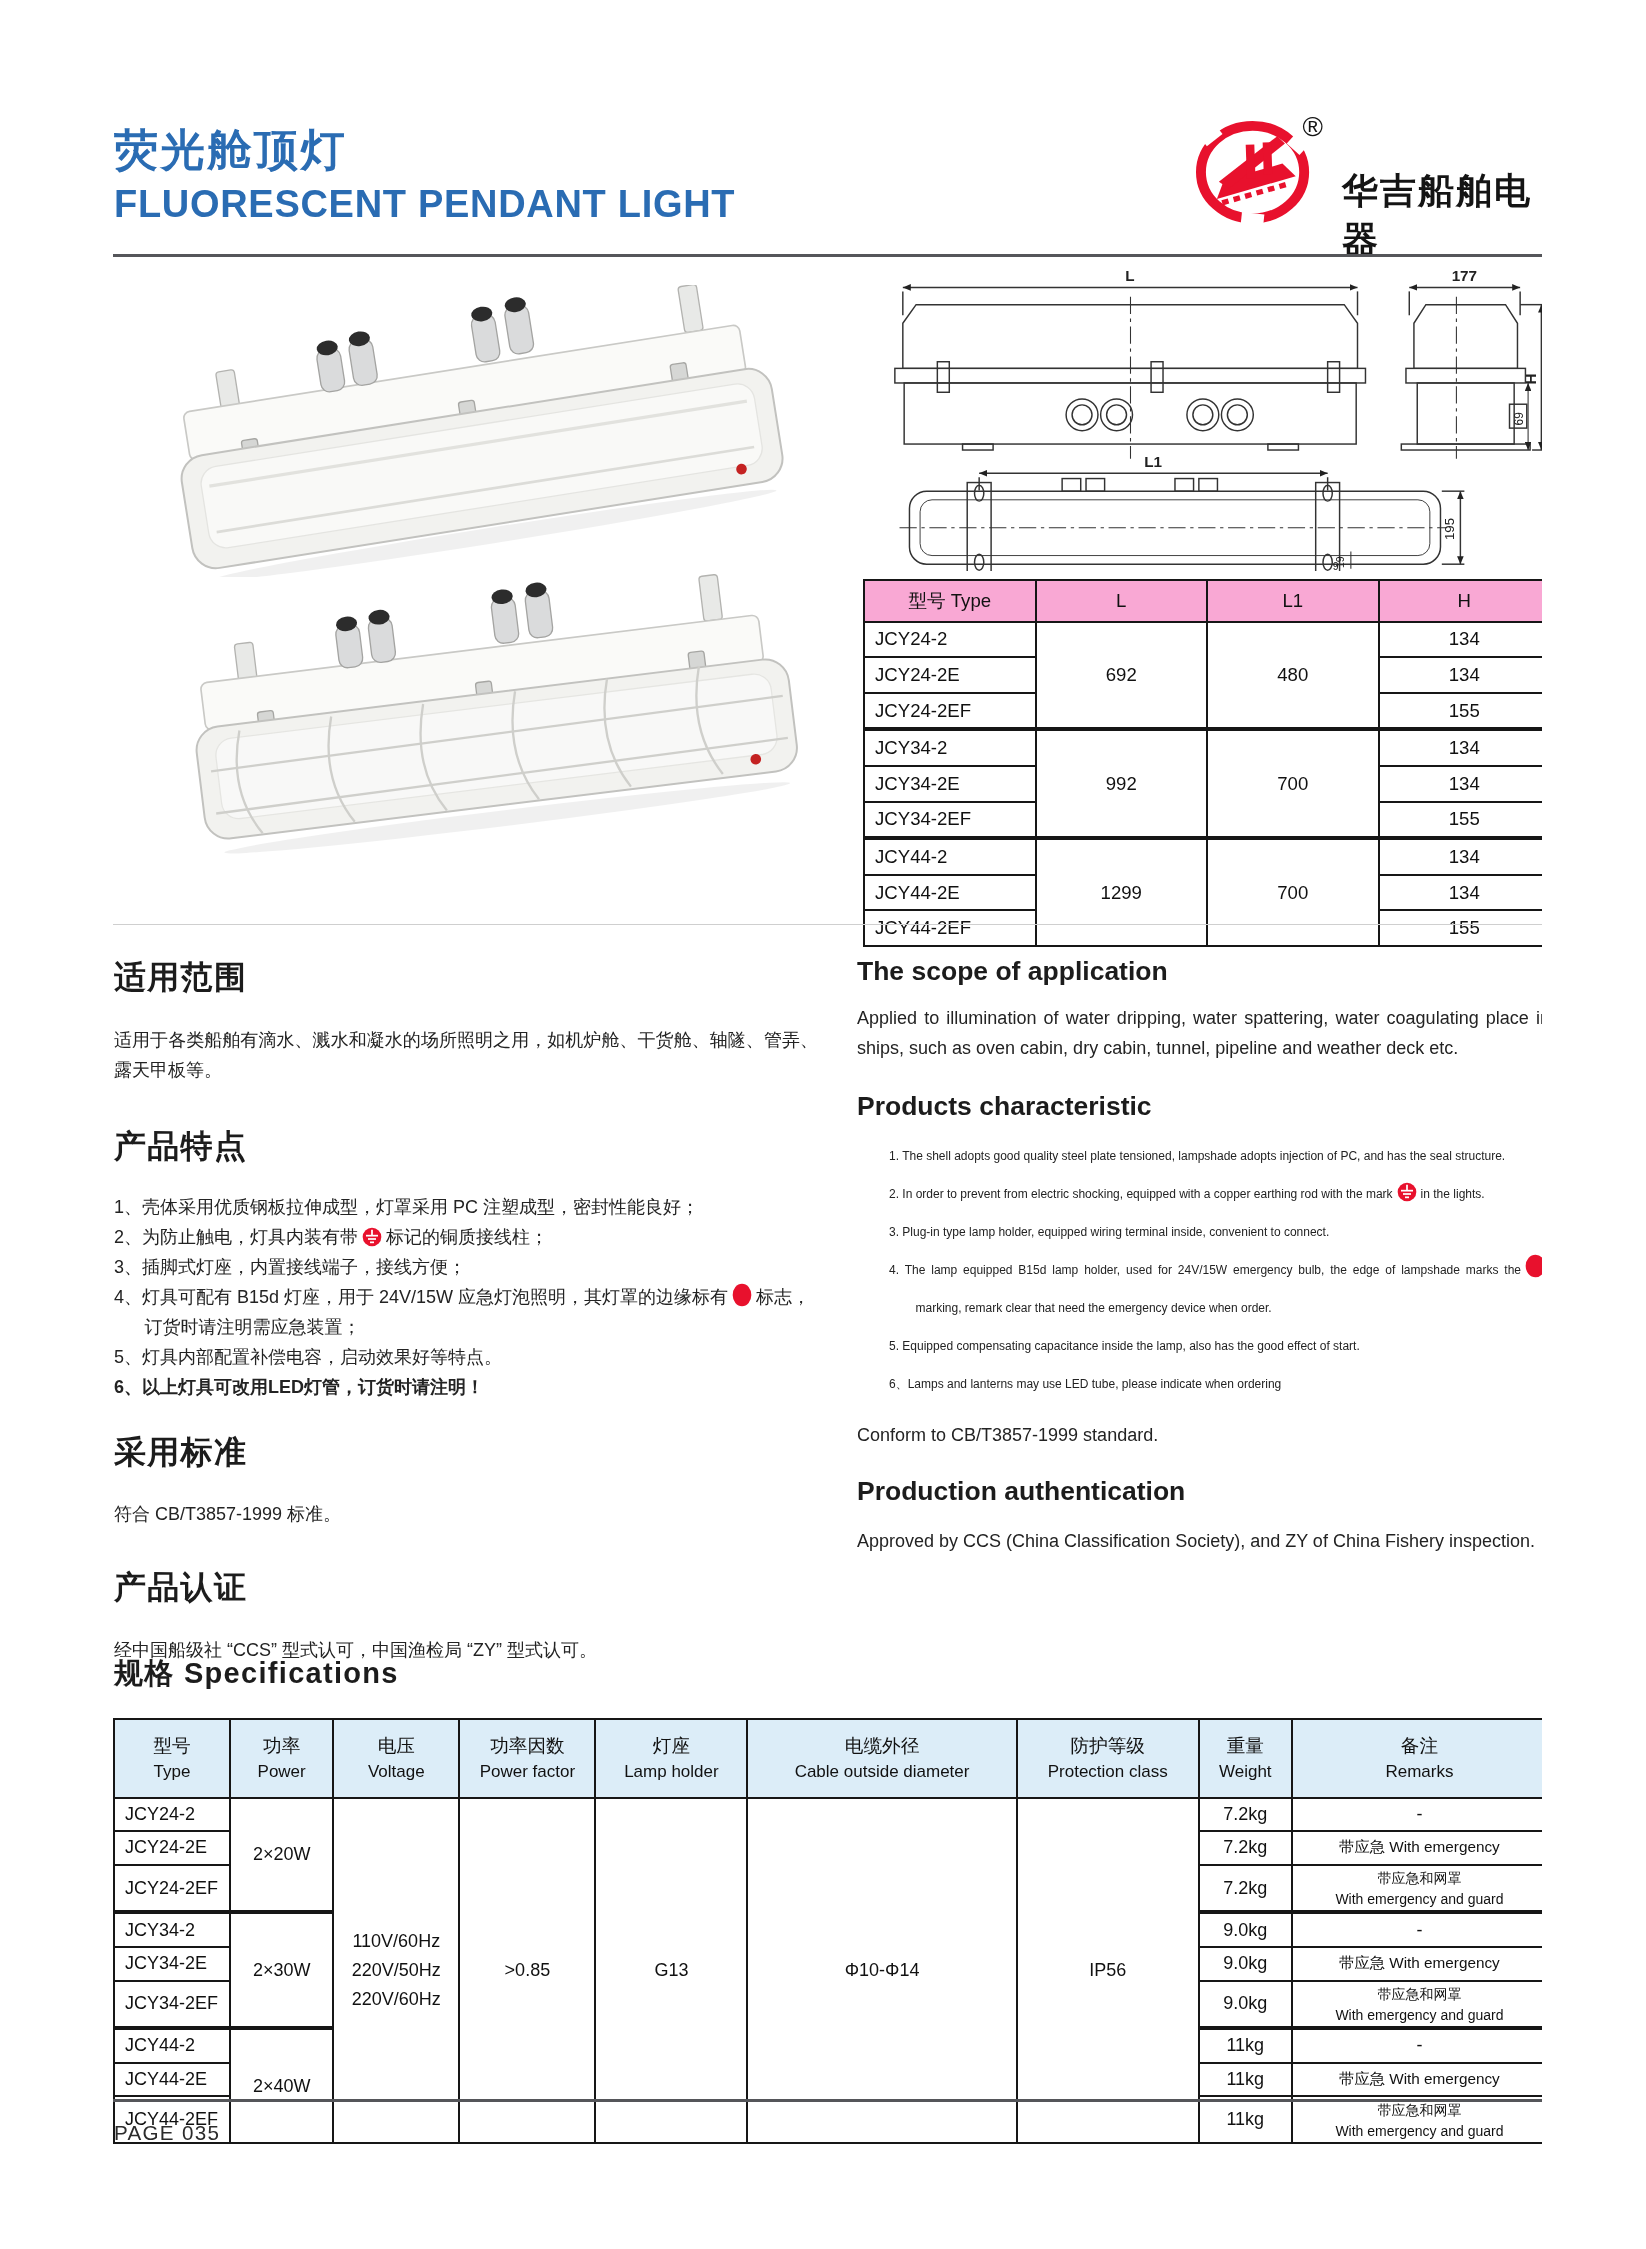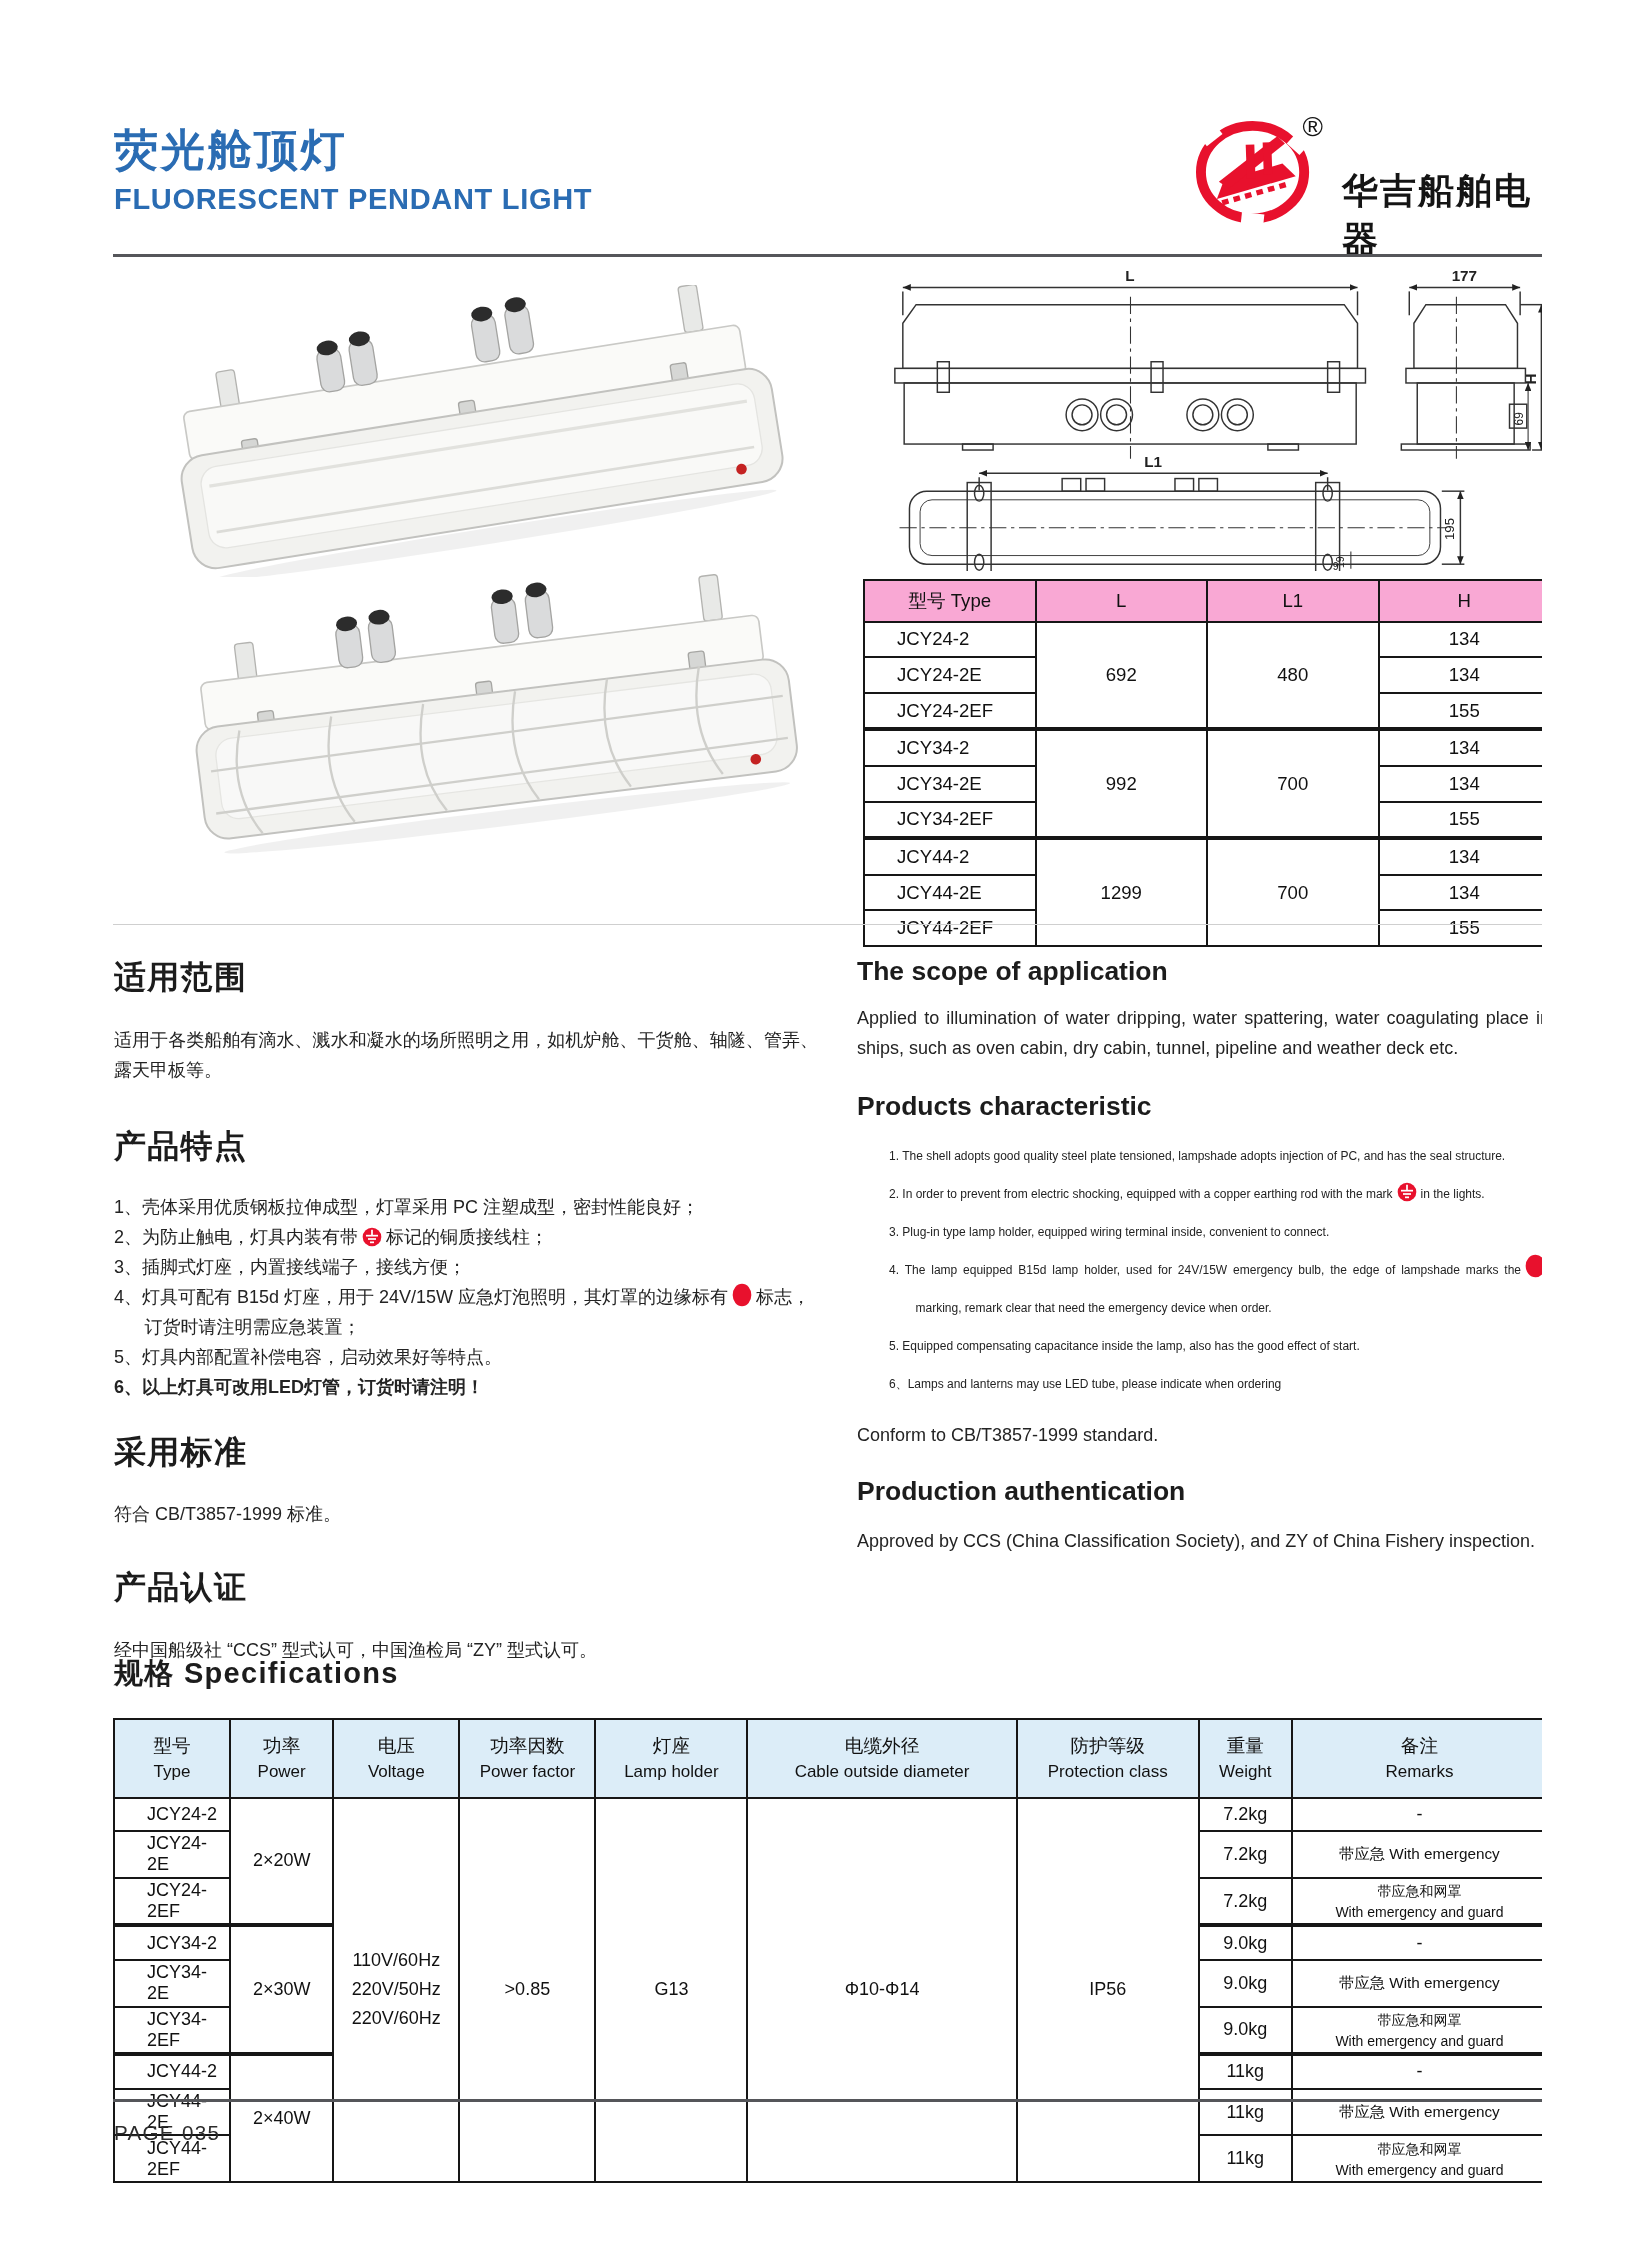--- a/index.html
+++ b/index.html
@@ -2,21 +2,21 @@
 <html style="font-size:10.6px"><head>
 <meta charset="utf-8">
 <style>
   html,body{margin:0;padding:0;background:#ffffff;}
   .page{position:relative;width:1542px;height:2250px;background:#fff;
         font-family:"Liberation Sans","DejaVu Sans",sans-serif;color:#222;overflow:hidden;}
   .abs{position:absolute;}
 
   
   .title-zh{font-size:44px;font-weight:600;color:#2a6cb3;letter-spacing:2.7px;line-height:1.1;}
-  .title-en{font-size:29px;font-weight:700;color:#2a6cb3;letter-spacing:0.7px;line-height:1.1;margin-top:9.3px;}
+  .title-en{font-size:38px;font-weight:700;color:#2a6cb3;letter-spacing:0.7px;line-height:1.1;margin-top:9.3px;}
   .brand-text{font-size:36px;font-weight:700;color:#141414;letter-spacing:2px;}
   .rule{background:#55565a;height:3.3px;}
   .rule-soft{background:#cfcfcf;height:0.7px;}
 
   
   .h-zh-big{font-size:32px;font-weight:600;color:#1c1c1c;letter-spacing:1.3px;}
   .h-en-big{font-size:26.5px;font-weight:600;color:#1c1c1c;}
   .body-txt{font-size:18px;line-height:30px;color:#232323;}
   .just{text-align:justify;}
   .li{padding-left:30.5px;text-indent:-30.5px;margin:0;}
@@ -24,21 +24,21 @@
   .bold{font-weight:700;}
 
   
   table{border-collapse:collapse;table-layout:fixed;}
   .dims-table,.spec-table{width:100%;}
   .dims-table td,.dims-table th,.spec-table td,.spec-table th{
       border:2px solid #161616;font-size:18.6px;color:#111;text-align:center;vertical-align:middle;
       padding:1.3px 4px;overflow:hidden;}
   .dims-table th{background:#f9a8d4;font-weight:500;height:37px;}
   .dims-table td{height:31px;}
-  .dims-table td.t-left,.spec-table td.t-left{text-align:left;padding-left:32px;}
+  .dims-table td.t-left,.spec-table td.t-left{text-align:left;padding-left:10px;}
   tr.gsep td{border-top-width:4px;}
   .spec-table th{background:#dcedf8;font-weight:500;line-height:1.35;height:74px;}
   .spec-table th .h-en{font-size:17px;}
   .spec-table td{height:29px;font-size:18px;}
   tr.row-ef td{height:42px;}
   .remark-sm{font-size:14px;line-height:16px;display:inline-block;}
   .vmerge div{line-height:29px;}
 
   
   .inline-icon{display:inline-block;vertical-align:-4px;margin:0 4px;text-indent:0;}

